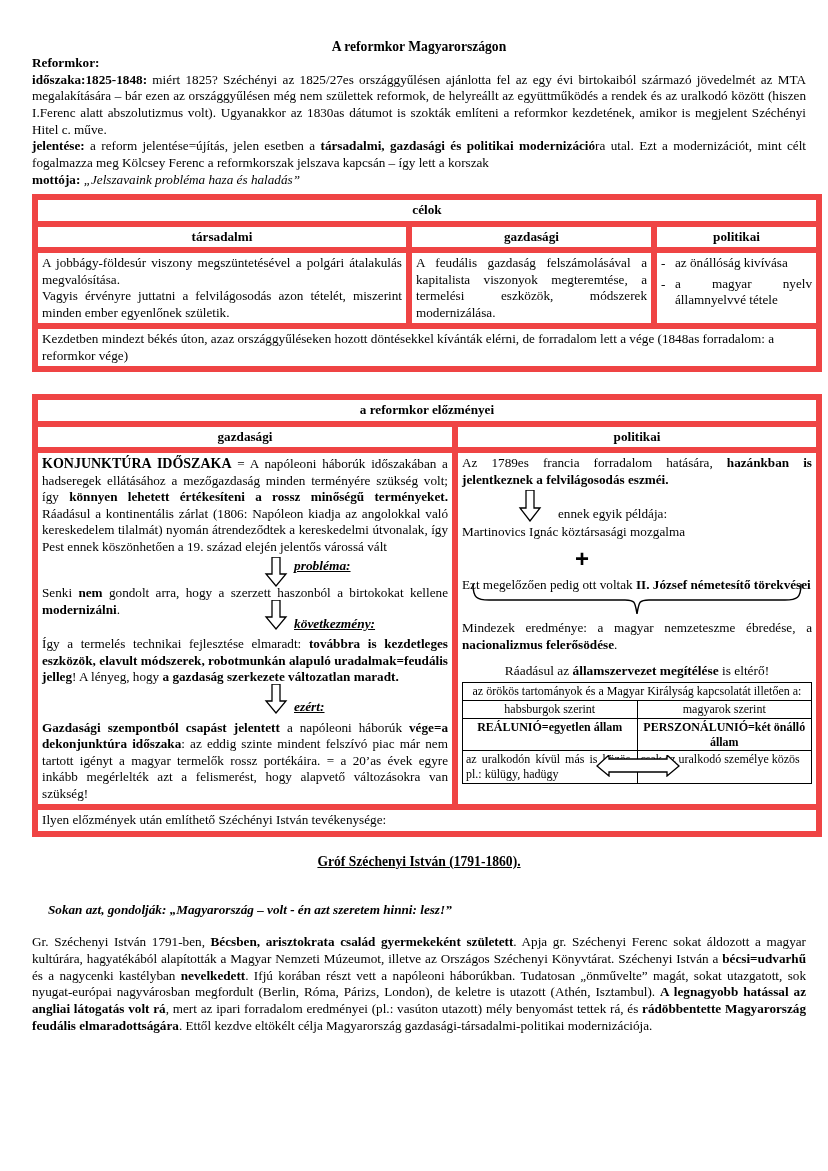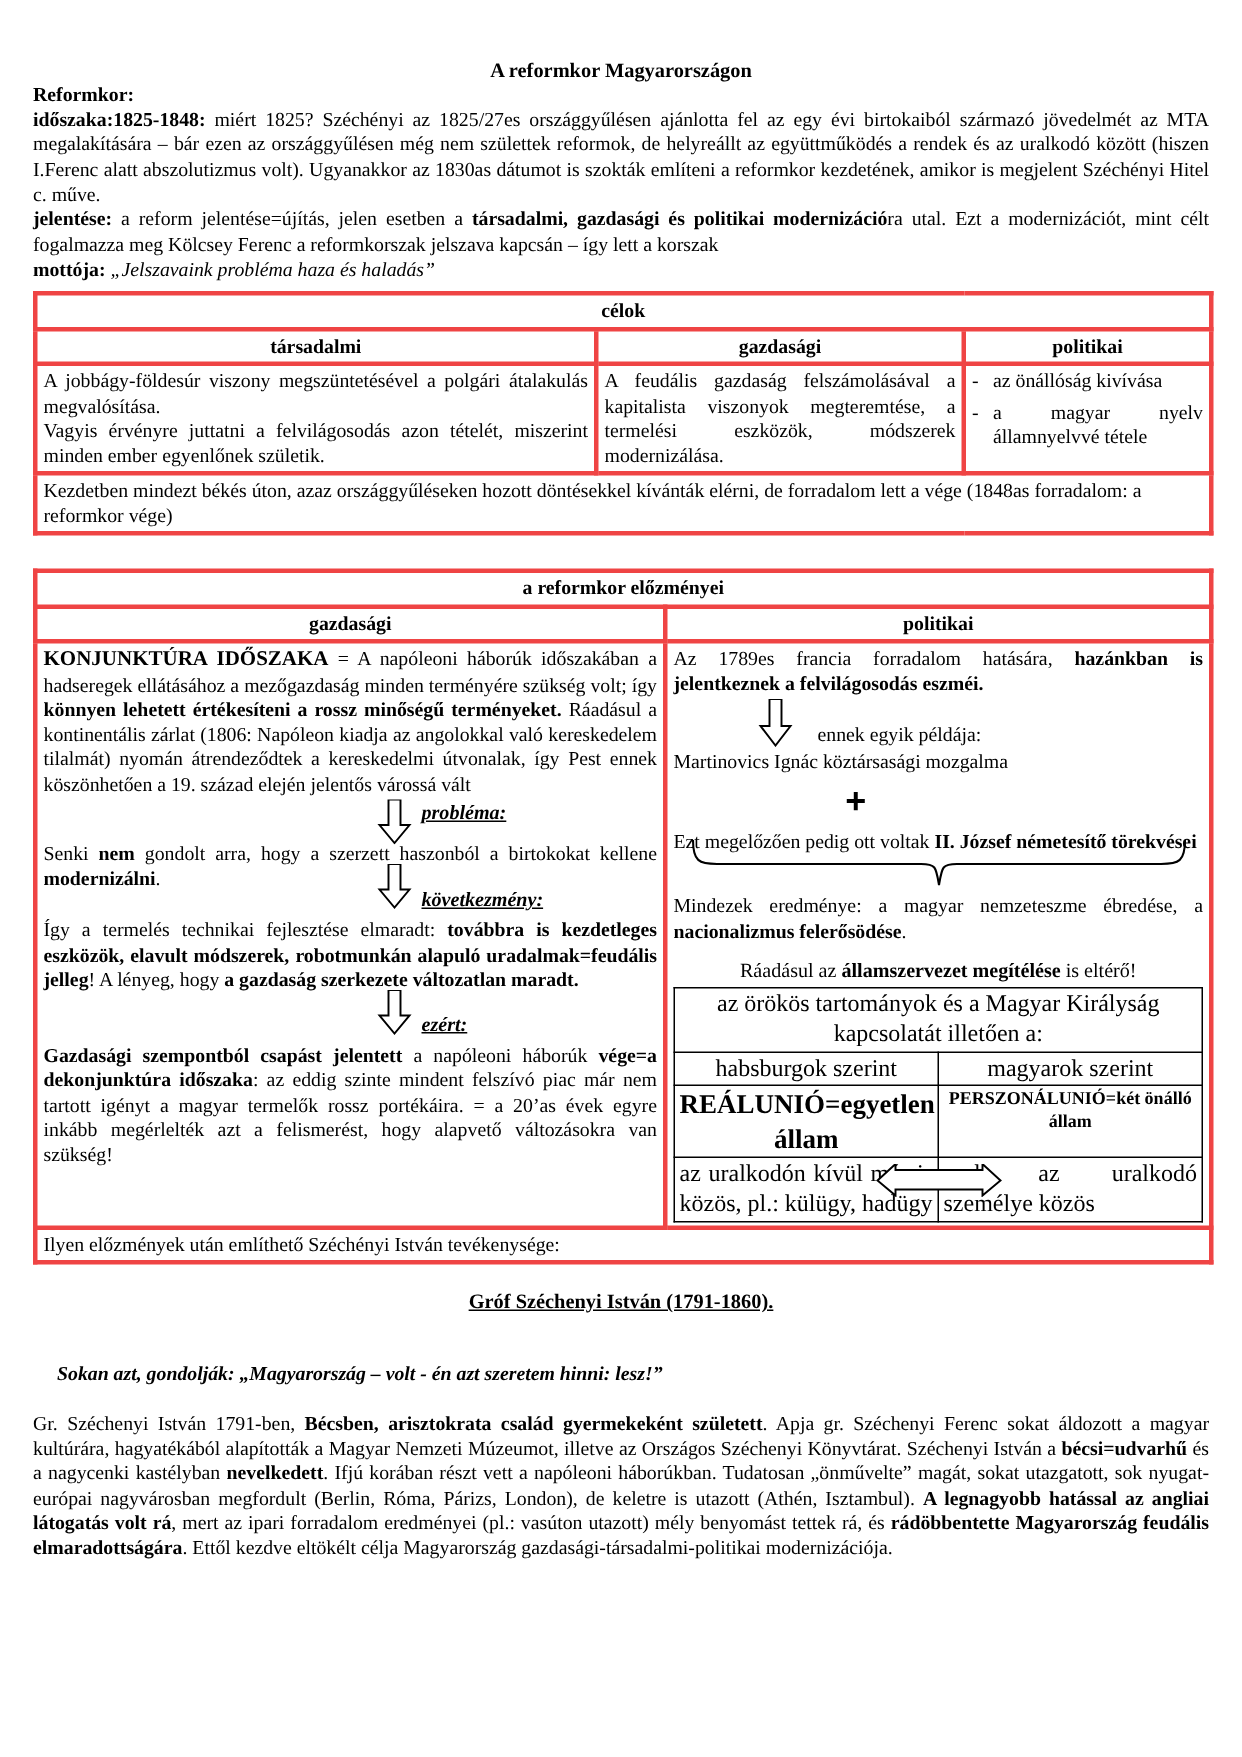--- a/index.html
+++ b/index.html
@@ -16,21 +16,21 @@
     color: #000000;
   }
   .page {
     position: relative;
     width: 828px;
     min-height: 1171px;
     padding: 0;
     box-sizing: border-box;
   }
   .body-wrap {
-    padding: 22px 22px 10px 22px;
+    padding: 22px 22px 10px 32px;
   }
   .doc-title {
     text-align: center;
     font-weight: bold;
     font-size: 13.6px;
     margin: 16px 0 0 0;
   }
   .doc-subtitle {
     text-align: center;
     font-style: italic;
@@ -46,21 +46,21 @@
   .i { font-style: italic; }
 
   
   table.grid {
     border-collapse: collapse;
     width: 784px;
     margin: 6px 0 0 0;
     table-layout: fixed;
   }
   table.grid td {
-    border: 3px solid #ef4444;
+    border: 6px solid #ef4444;
     padding: 2px 4px;
     vertical-align: top;
     font-size: 13.2px;
     line-height: 1.25;
   }
   td.hdr {
     text-align: center;
     font-weight: bold;
     vertical-align: middle;
     padding: 1px 3px;
@@ -94,21 +94,21 @@
   table.nested {
     border-collapse: collapse;
     width: 100%;
     table-layout: fixed;
     margin-top: 2px;
   }
   table.nested td {
     border: 1px solid #000;
     padding: 1px 3px;
     vertical-align: top;
-    font-size: 16px;
+    font-size: 12px;
     line-height: 1.24;
   }
   .nested-title {
     text-align: center;
     font-weight: bold;
     font-size: 13.4px;
     margin: 10px 0 2px 0;
   }
 
   .center-head {
@@ -262,21 +262,21 @@
                 </colgroup>
             <tbody>
               <tr>
                 <td class="c" colspan="2">az örökös tartományok és a Magyar Királyság kapcsolatát illetően a:</td>
               </tr>
               <tr>
                 <td class="c">habsburgok szerint</td>
                 <td class="c">magyarok szerint</td>
               </tr>
               <tr>
-                <td class="c b" style="font-size:18px">REÁLUNIÓ=egyetlen állam</td>
+                <td class="c b" style="font-size:12px">REÁLUNIÓ=egyetlen állam</td>
                 <td class="c b" style="font-size:12px">PERSZONÁLUNIÓ=két önálló állam</td>
               </tr>
               <tr>
                 <td class="j relwrap">
                   <span>az uralkodón kívül más is közös, pl.: külügy, hadügy</span>
                   <svg width="86" height="22" viewBox="0 0 86 22" style="position:absolute;right:-44px;top:4px">
                     <path d="M14 4 L14 0 L2 11 L14 21 L14 17 L72 17 L72 21 L84 11 L72 0 L72 4 Z" fill="#fff" stroke="#000" stroke-width="1.3"></path>
                   </svg>
                 </td>
                 <td class="j">csak az uralkodó személye közös</td>

